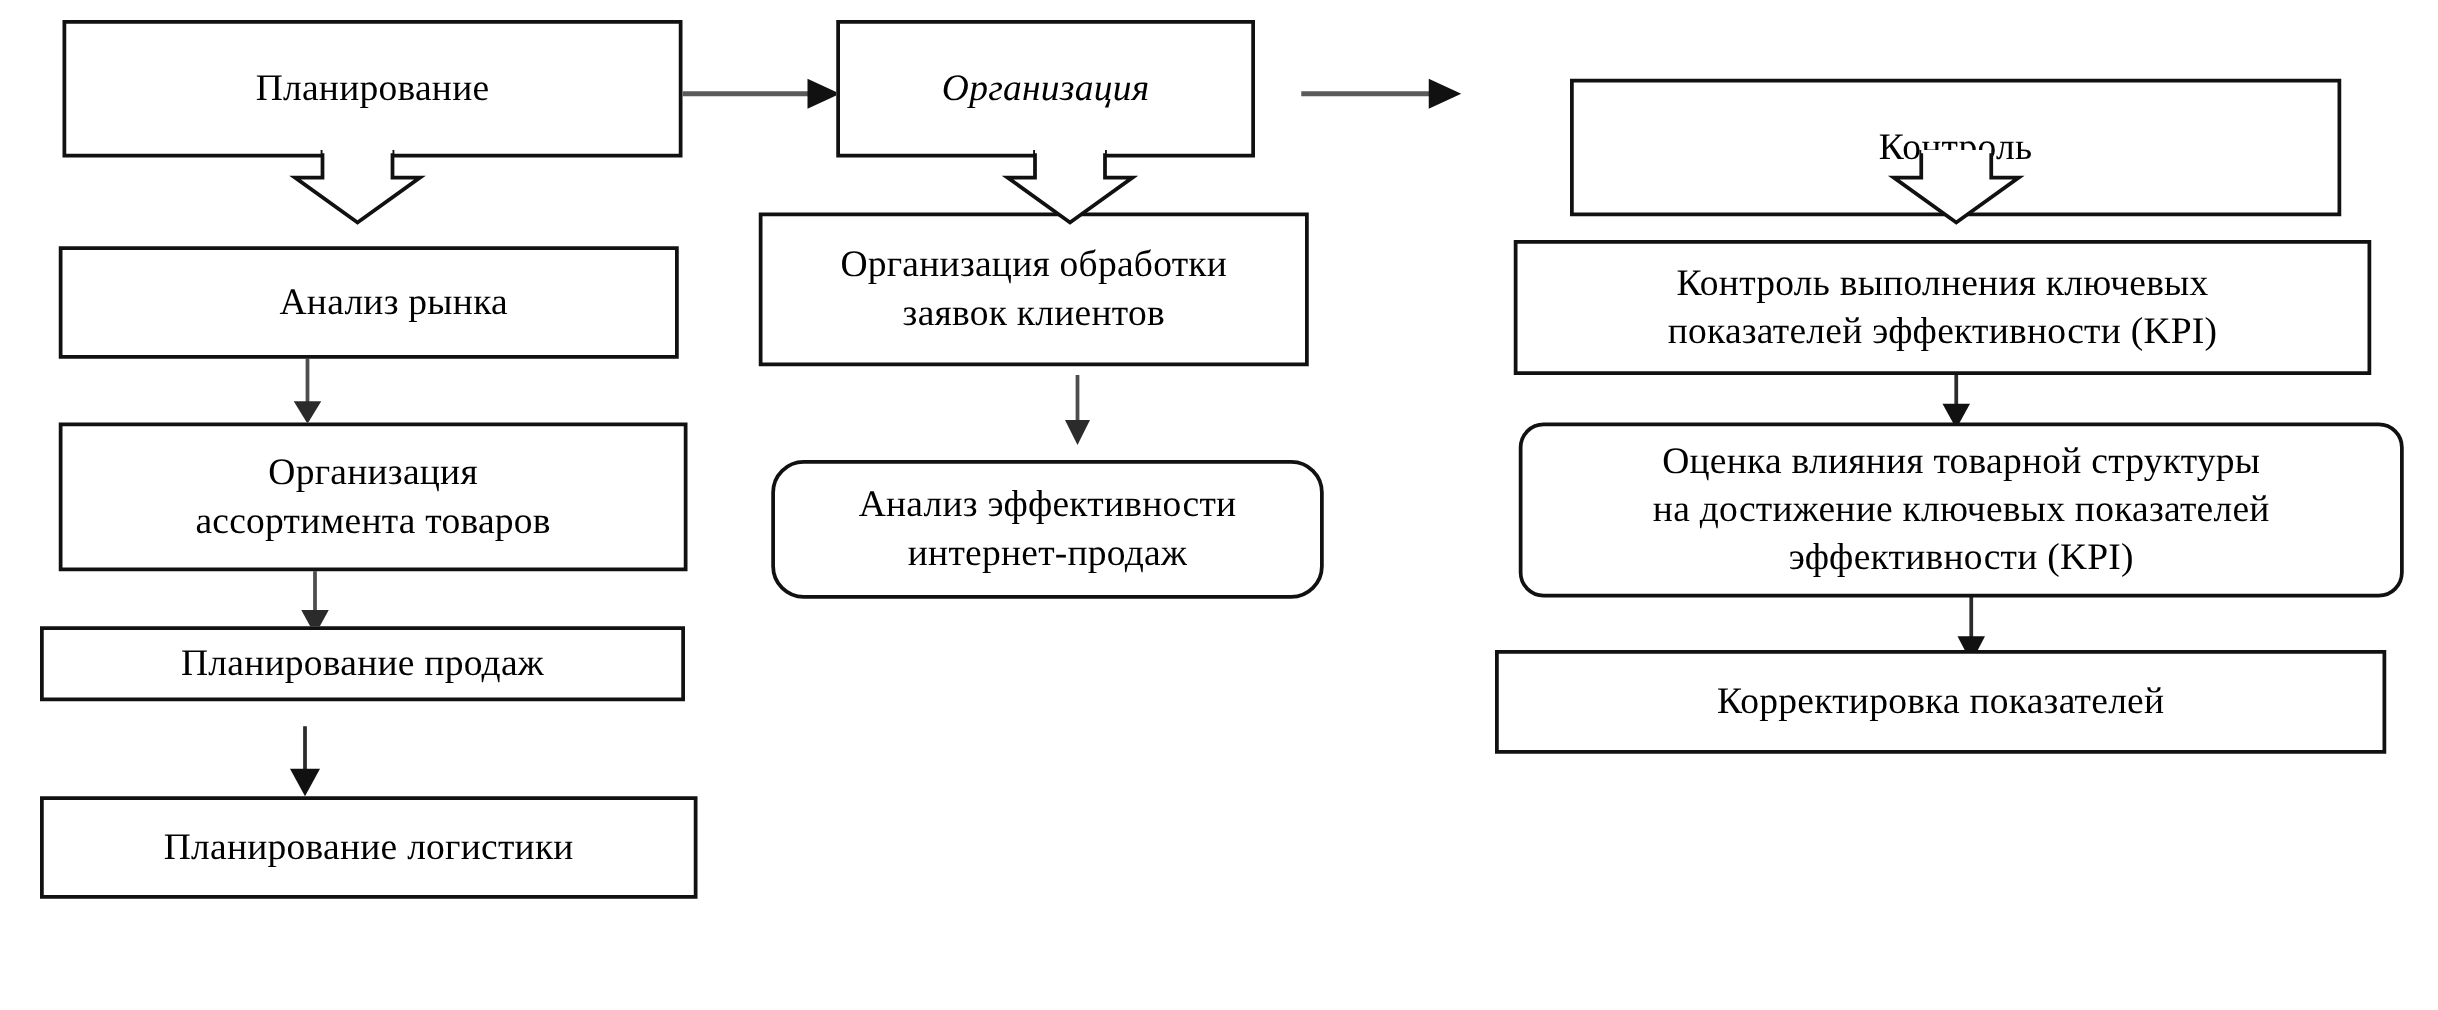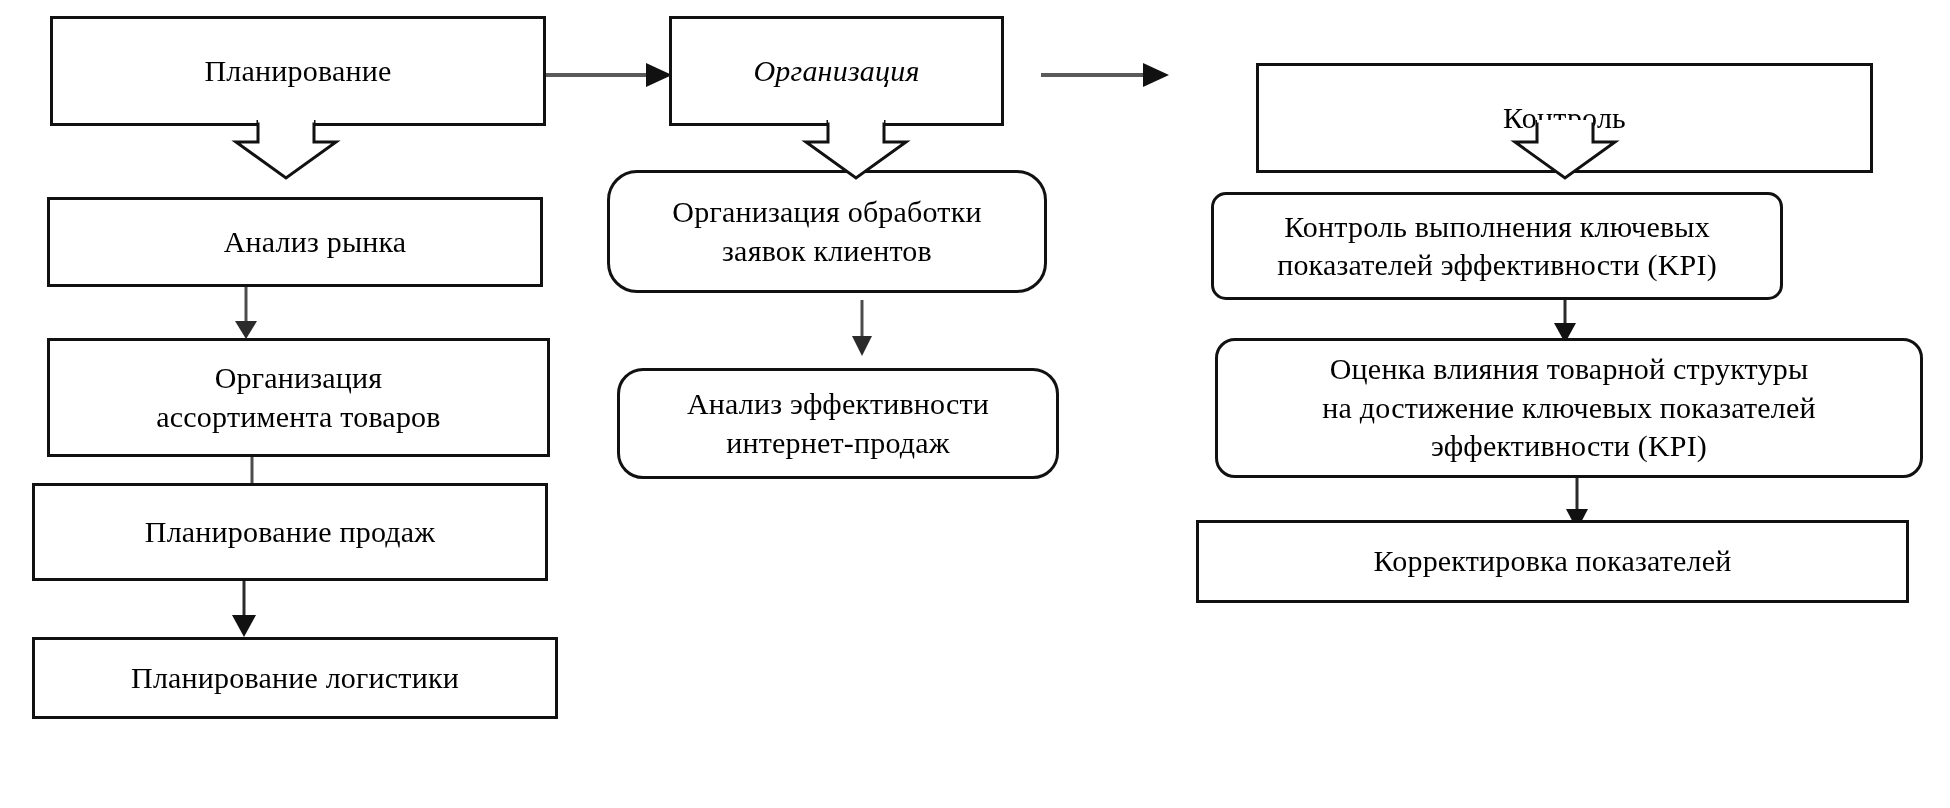--- a/index.html
+++ b/index.html
@@ -83,21 +83,21 @@
 ассортимента товаров</span>
   </div>
 
   <div class="conn" style="left:236px; top:452px; width:40px; height:58px;">
     <svg width="40" height="58" viewBox="0 0 40 58">
       <line x1="16" y1="0" x2="16" y2="42" stroke="#4d4d4d" stroke-width="3"></line>
       <path d="M 5 36 L 27 36 L 16 56 Z" fill="#2b2b2b"></path>
     </svg>
   </div>
 
-  <div class="node" style="left:32px; top:483px; width:516px; height:98px;">
+  <div class="node" style="left:32px; top:501px; width:516px; height:60px;">
     <span class="label">Планирование продаж</span>
   </div>
 
   <div class="conn" style="left:228px; top:581px; width:40px; height:58px;">
     <svg width="40" height="58" viewBox="0 0 40 58">
       <line x1="16" y1="0" x2="16" y2="38" stroke="#2b2b2b" stroke-width="3"></line>
       <path d="M 4 34 L 28 34 L 16 56 Z" fill="#111111"></path>
     </svg>
   </div>
 
@@ -116,21 +116,21 @@
     <span class="label">Организация</span>
   </div>
 
   <div class="block-arrow" style="left:798px; top:120px; width:116px; height:60px;">
     <svg width="116" height="60" viewBox="0 0 116 60">
       <path d="M 30 0 L 30 22 L 8 22 L 58 58 L 108 22 L 86 22 L 86 0" fill="#ffffff" stroke="#111111" stroke-width="3" stroke-linejoin="miter"></path>
       <path d="M 30 0 L 86 0" stroke="#ffffff" stroke-width="5"></path>
     </svg>
   </div>
 
-  <div class="node" style="left:607px; top:170px; width:440px; height:123px;border-radius:30px;">
+  <div class="node" style="left:607px; top:170px; width:440px; height:123px;">
     <span class="label">Организация обработки
 заявок клиентов</span>
   </div>
 
   <div class="conn" style="left:845px; top:300px; width:36px; height:58px;">
     <svg width="36" height="58" viewBox="0 0 36 58">
       <line x1="17" y1="0" x2="17" y2="40" stroke="#4d4d4d" stroke-width="3"></line>
       <path d="M 7 36 L 27 36 L 17 56 Z" fill="#2b2b2b"></path>
     </svg>
   </div>
@@ -151,21 +151,21 @@
     <span class="label">Контроль</span>
   </div>
 
   <div class="block-arrow" style="left:1507px; top:120px; width:116px; height:60px;">
     <svg width="116" height="60" viewBox="0 0 116 60">
       <path d="M 30 0 L 30 22 L 8 22 L 58 58 L 108 22 L 86 22 L 86 0" fill="#ffffff" stroke="#111111" stroke-width="3" stroke-linejoin="miter"></path>
       <path d="M 30 0 L 86 0" stroke="#ffffff" stroke-width="5"></path>
     </svg>
   </div>
 
-  <div class="node" style="left:1211px; top:192px; width:572px; height:108px;border-radius:15px;">
+  <div class="node" style="left:1211px; top:192px; width:686px; height:108px;">
     <span class="label">Контроль выполнения ключевых
 показателей эффективности (KPI)</span>
   </div>
 
   <div class="conn" style="left:1548px; top:297px; width:36px; height:48px;">
     <svg width="36" height="48" viewBox="0 0 36 48">
       <line x1="17" y1="0" x2="17" y2="30" stroke="#2b2b2b" stroke-width="3"></line>
       <path d="M 6 26 L 28 26 L 17 46 Z" fill="#111111"></path>
     </svg>
   </div>

